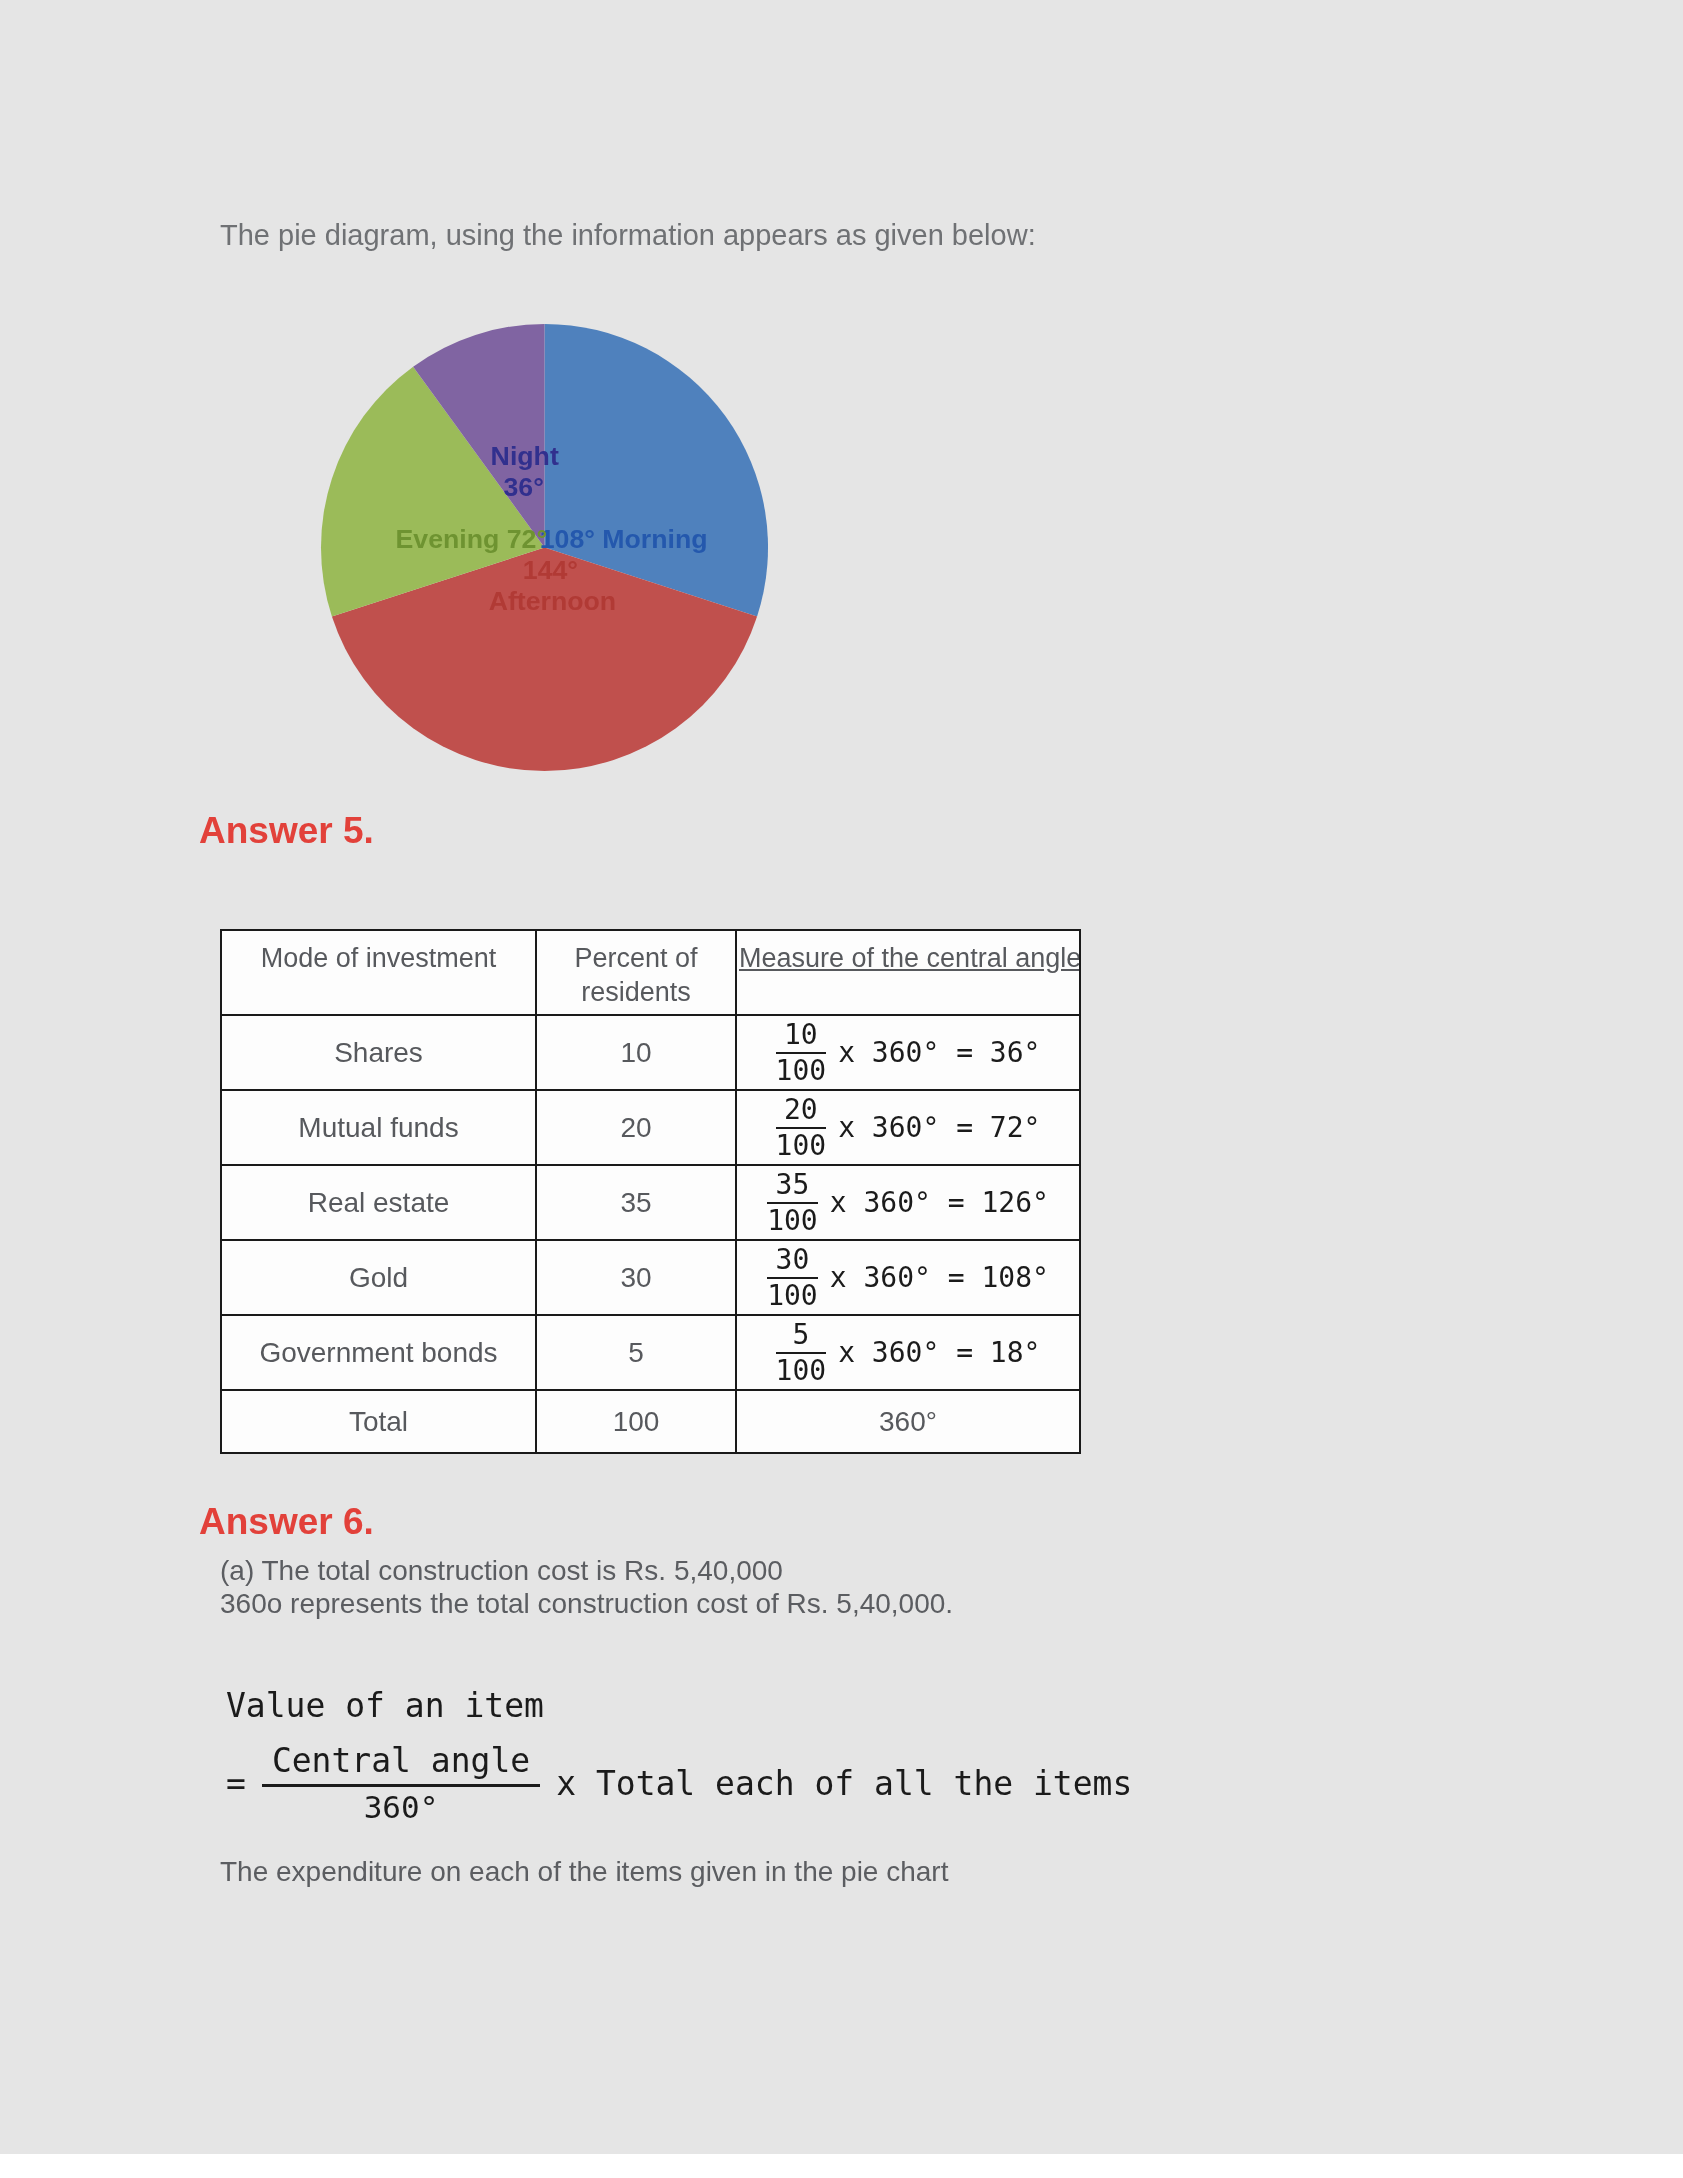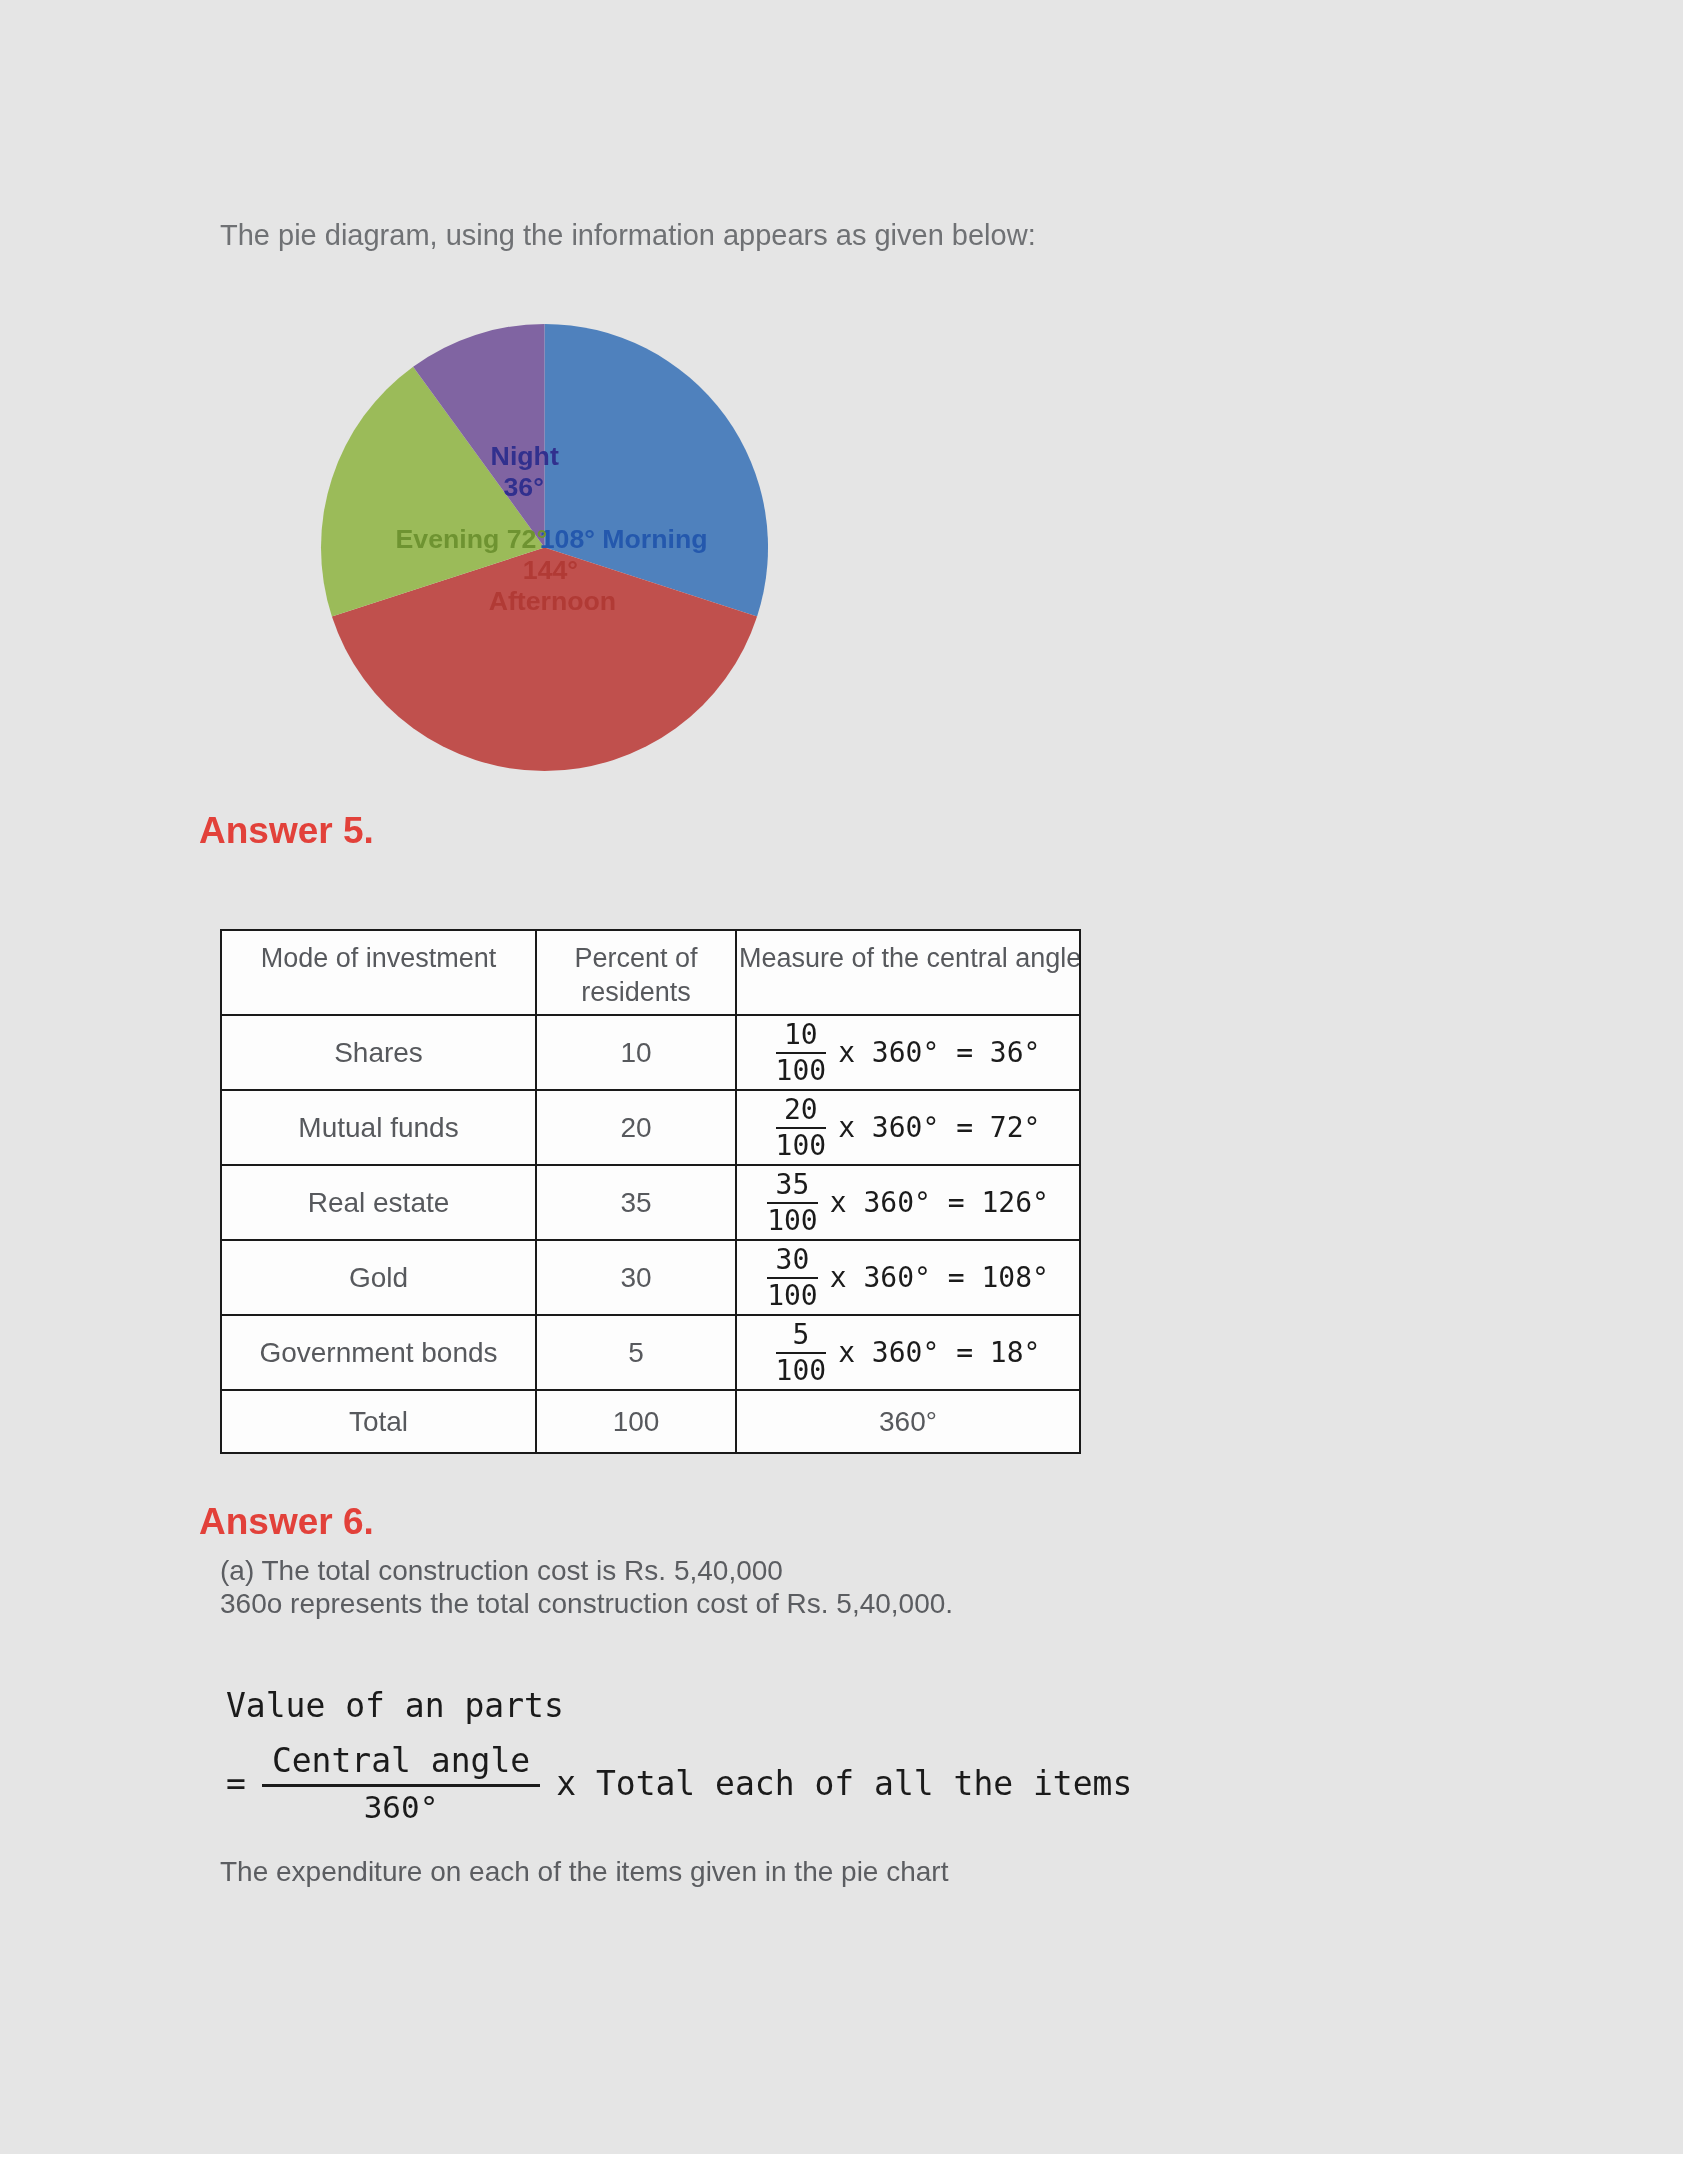--- a/index.html
+++ b/index.html
@@ -74,21 +74,21 @@
     overflow: hidden;
   }
   table.angles th {
     font-weight: 400;
     font-size: 27px;
     vertical-align: top;
     padding: 10px 2px 0 2px;
     height: 73px;
     line-height: 34px;
   }
-  table.angles th.th-measure { white-space: nowrap; }
+  table.angles th.th-measure { white-space: nowrap; text-decoration: underline; }
   table.angles td { height: 73px; vertical-align: middle; padding: 0 2px; }
   table.angles tr.total-row td { height: 61px; }
 
   .measure-cell, .eq {
     font-family: "DejaVu Sans Mono", monospace;
     color: #1b1b1b;
   }
   .measure-inner {
     display: flex;
     align-items: center;
@@ -242,21 +242,21 @@
   </table>
 
   <div class="answer-heading" id="answer6-heading">Answer 6.</div>
 
   <div class="a6-lines">
       <p>(a) The total construction cost is Rs. 5,40,000</p>
       <p>360o represents the total construction cost of Rs. 5,40,000.</p>
     </div>
 
   <div class="formula eq">
-    <span class="lhs">Value of an parts</span>
+    <span class="lhs">Value of an item</span>
     <span class="formula-row">
       <span>=</span>
       <span class="frac">
         <span class="num">Central angle</span>
         <span class="den">360°</span>
       </span>
       <span>x Total each of all the items</span>
     </span>
   </div>
 

